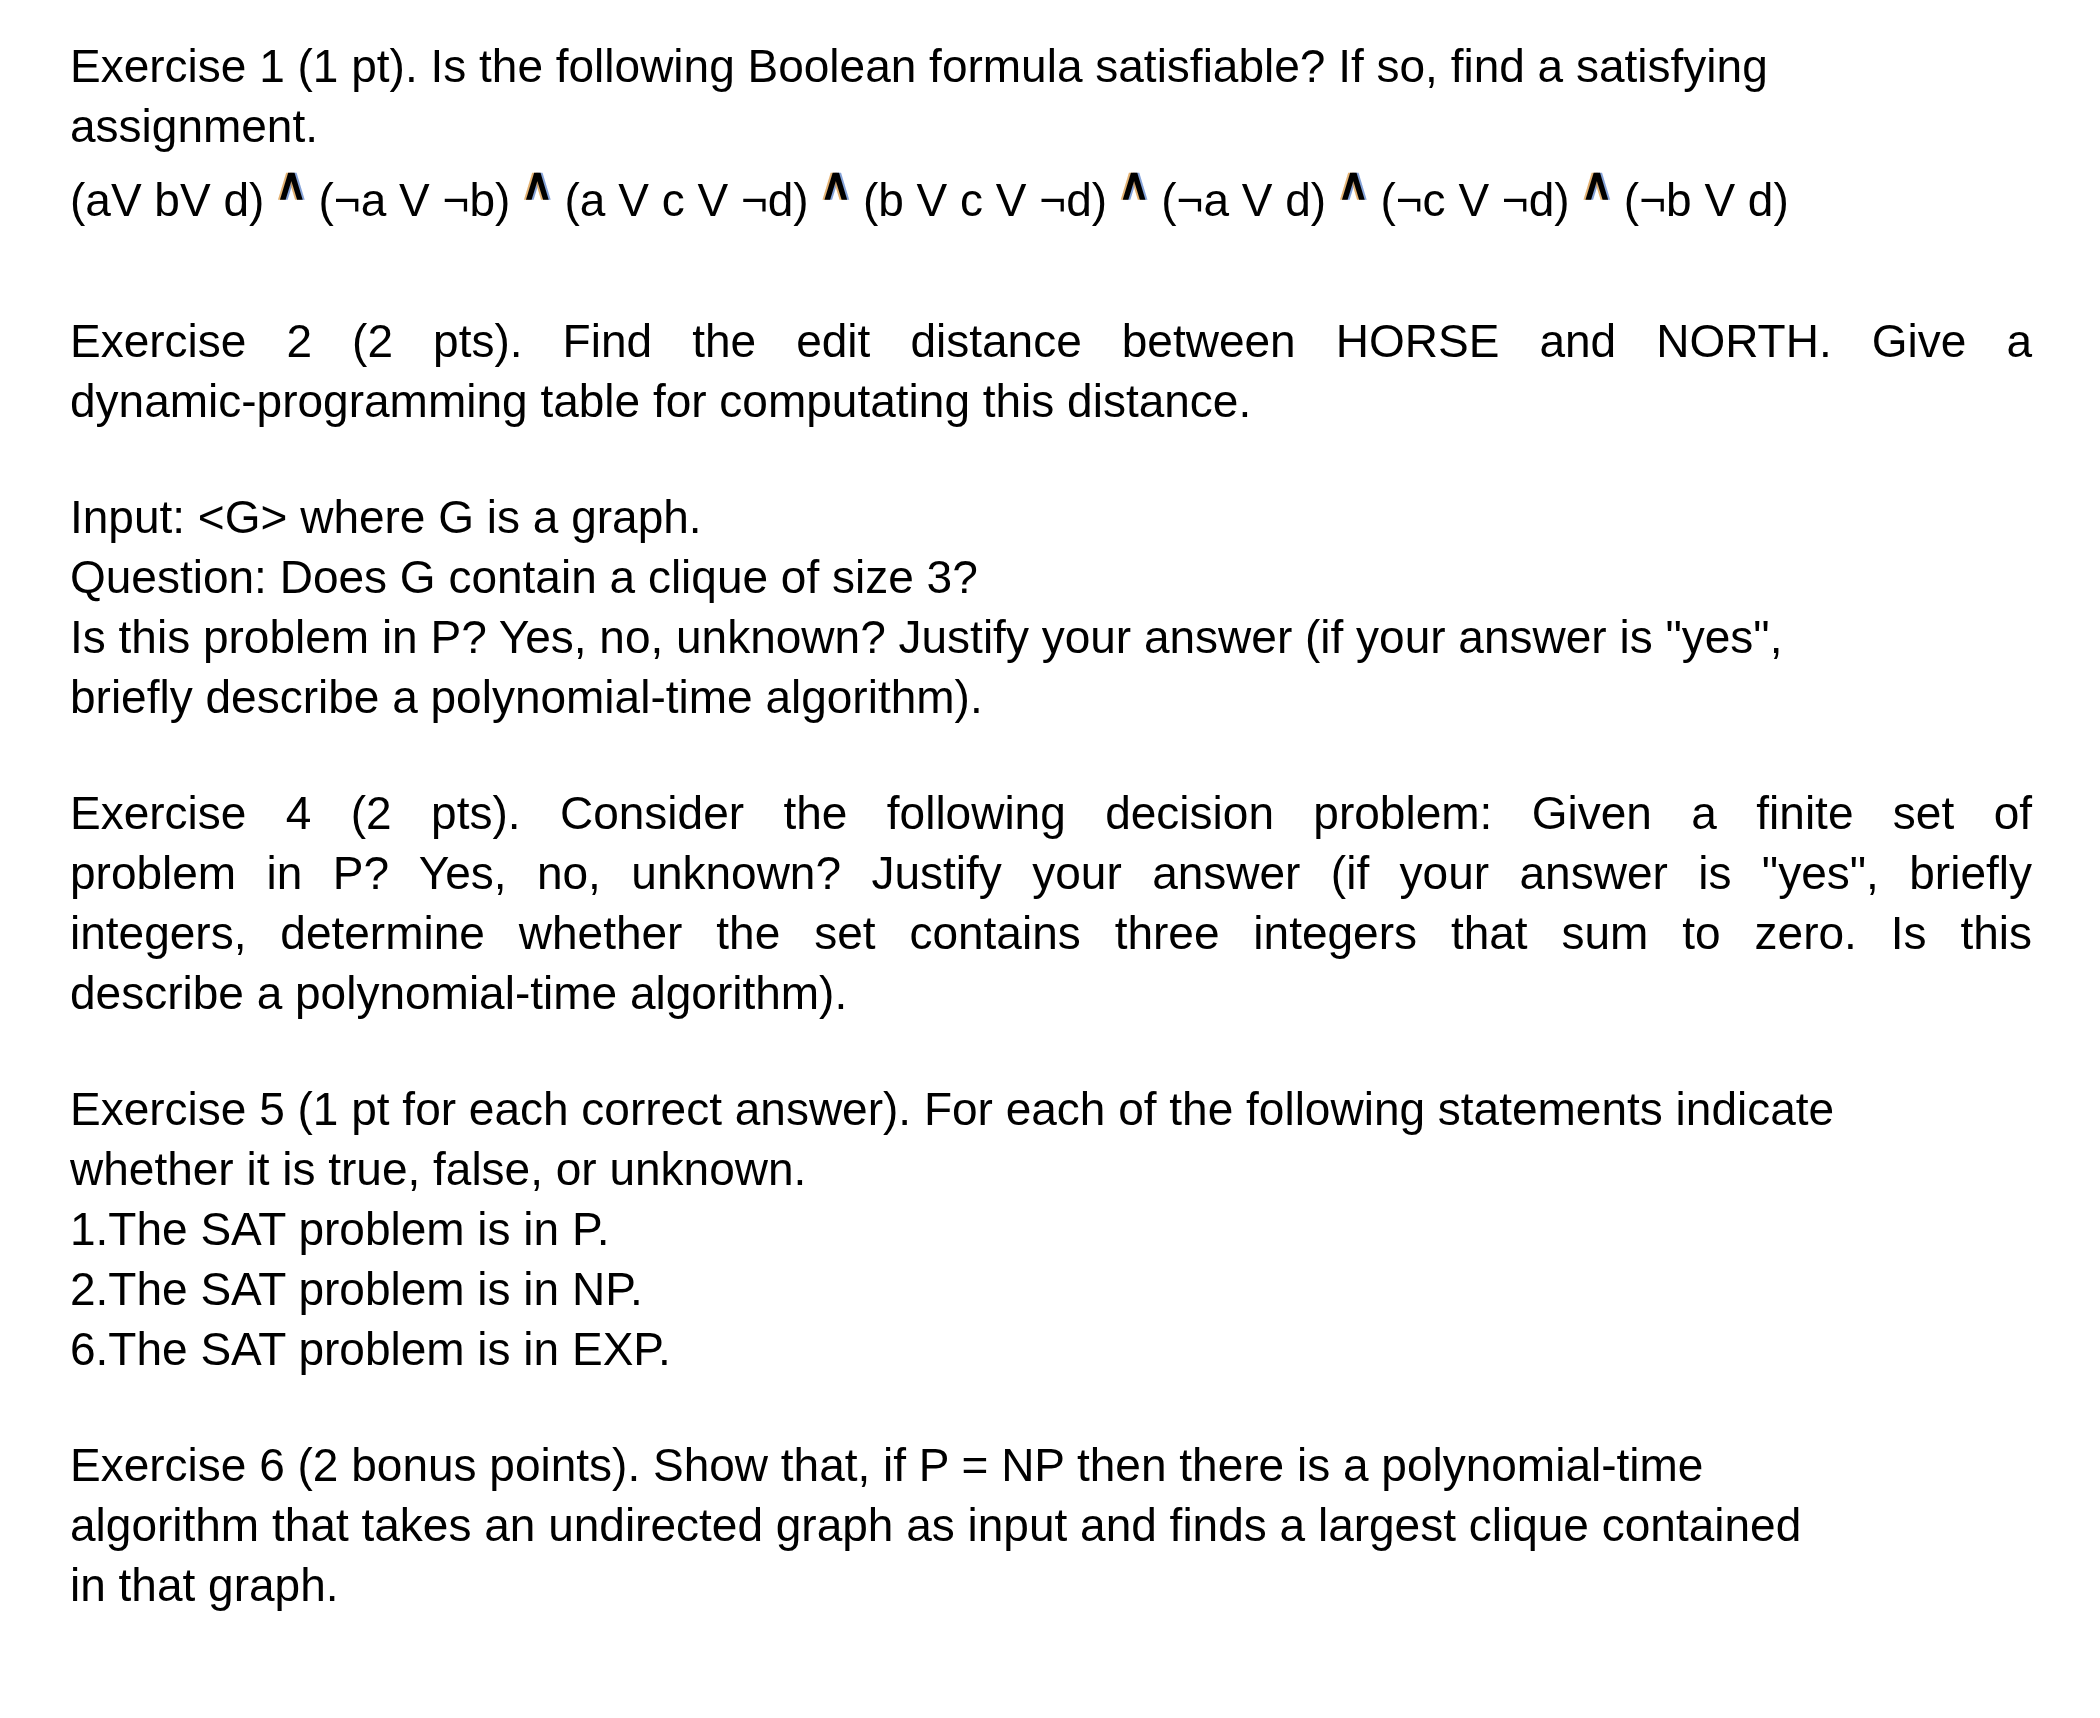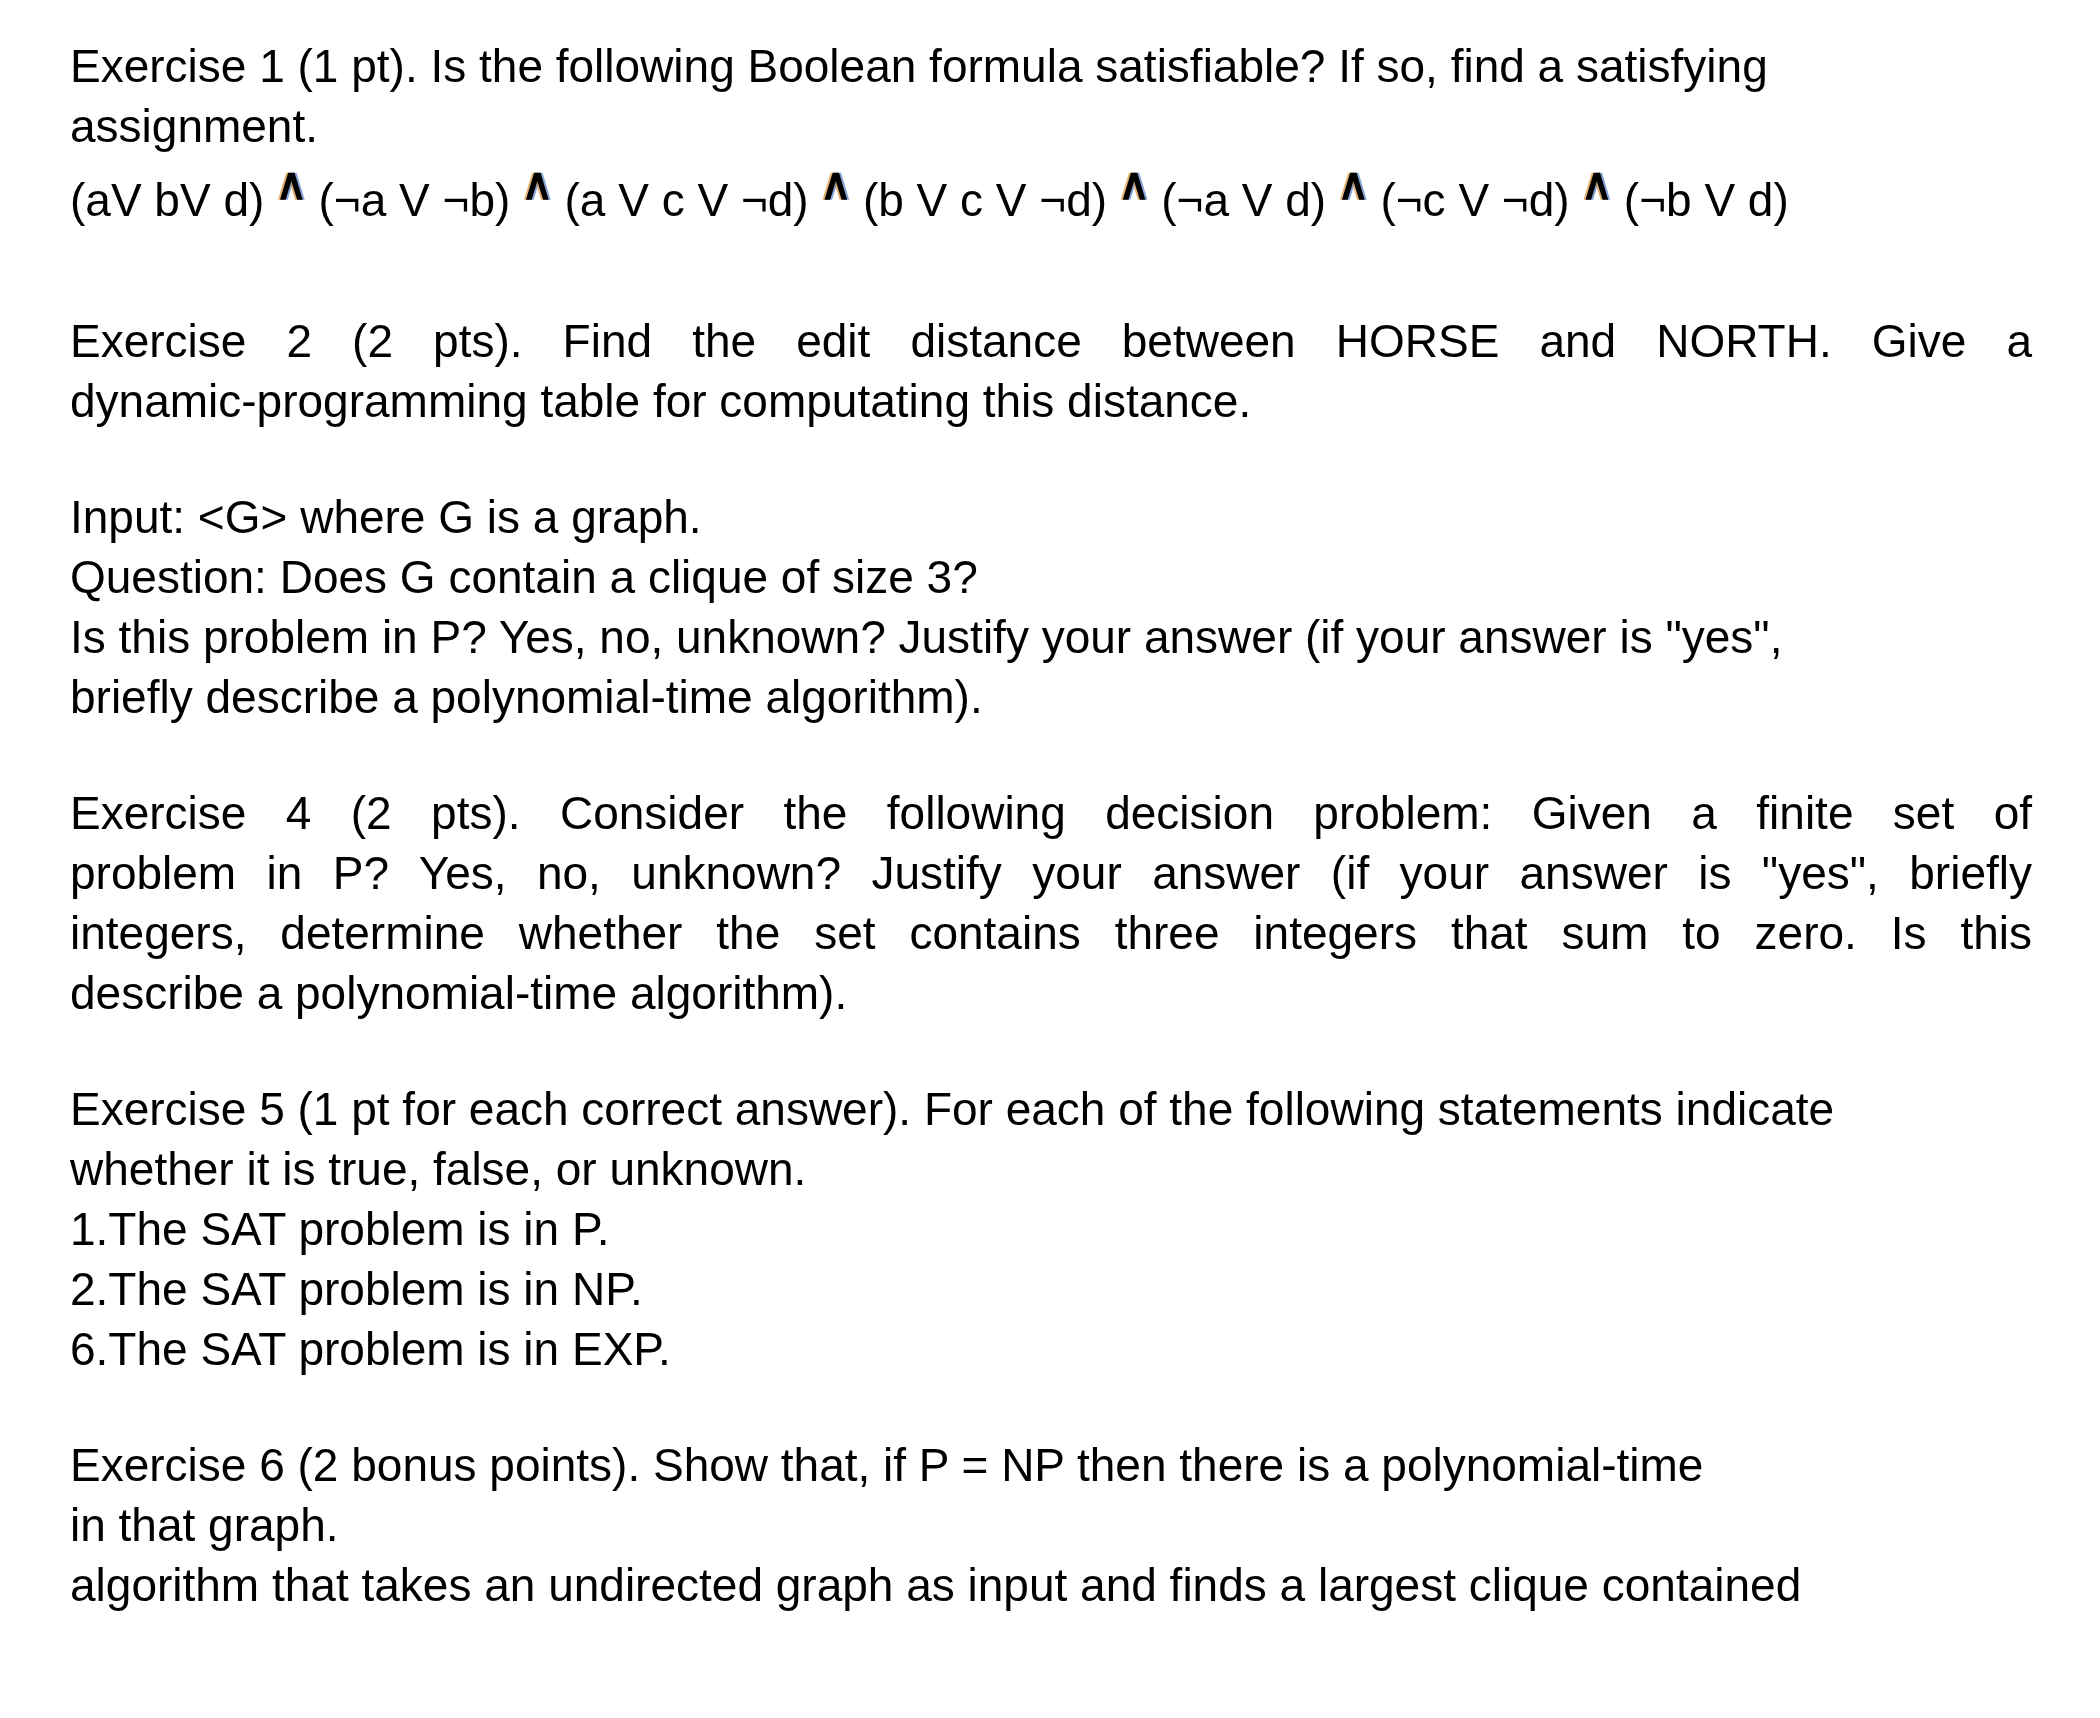--- a/index.html
+++ b/index.html
@@ -79,17 +79,17 @@
   <div class="block exercise">
     <div class="line">Exercise 5 (1 pt for each correct answer). For each of the following statements indicate</div>
     <div class="line">whether it is true, false, or unknown.</div>
     <div class="line">1.The SAT problem is in P.</div>
     <div class="line">2.The SAT problem is in NP.</div>
     <div class="line">6.The SAT problem is in EXP.</div>
   </div>
 
   <div class="block exercise">
     <div class="line">Exercise 6 (2 bonus points). Show that, if P = NP then there is a polynomial-time</div>
+    <div class="line">algorithm that takes an undirected graph as input and finds a largest clique contained</div>
     <div class="line">in that graph.</div>
-    <div class="line">algorithm that takes an undirected graph as input and finds a largest clique contained</div>
   </div>
 
 </div>
 
 </body></html>

